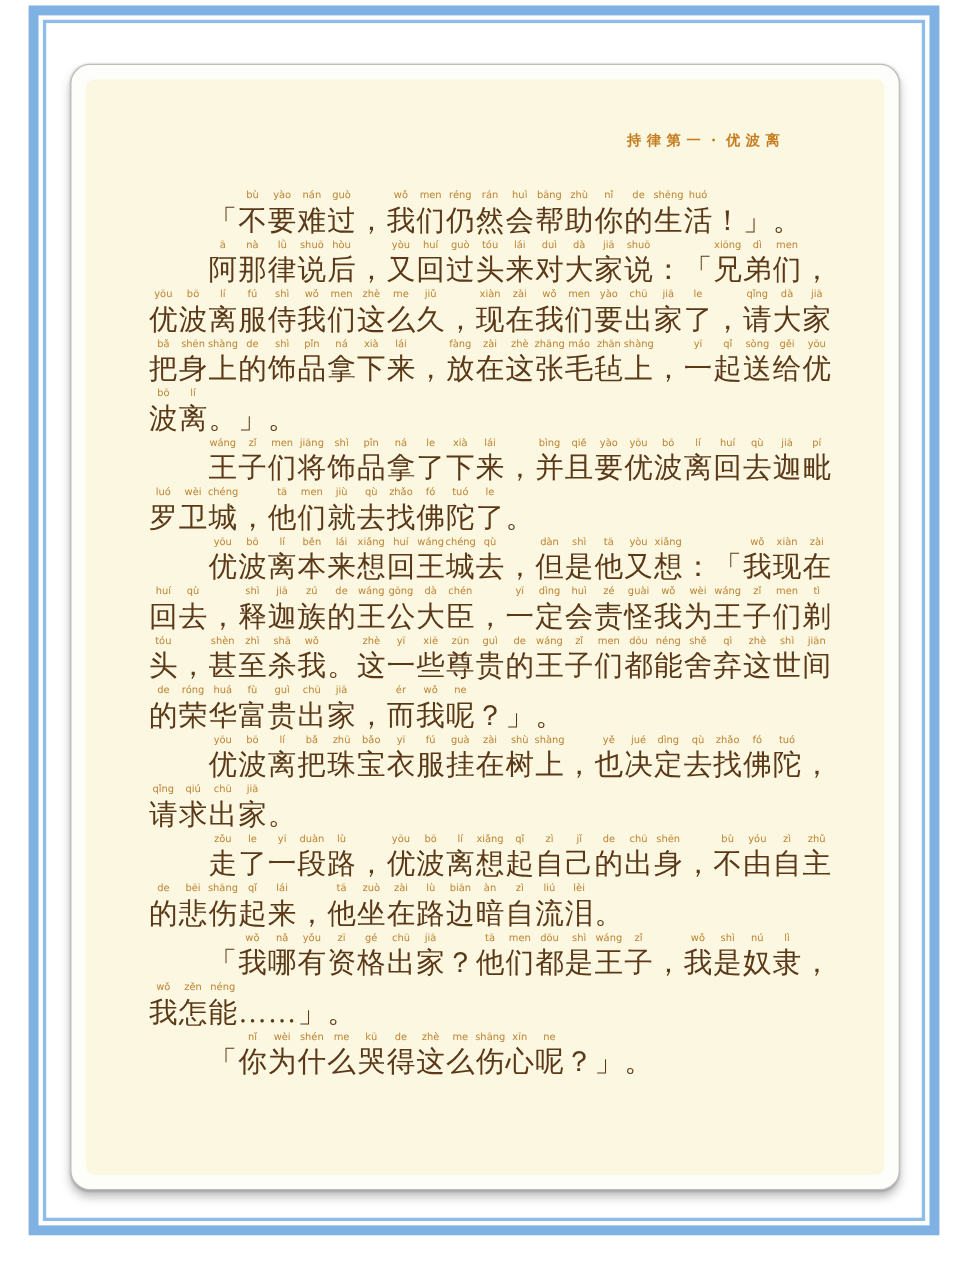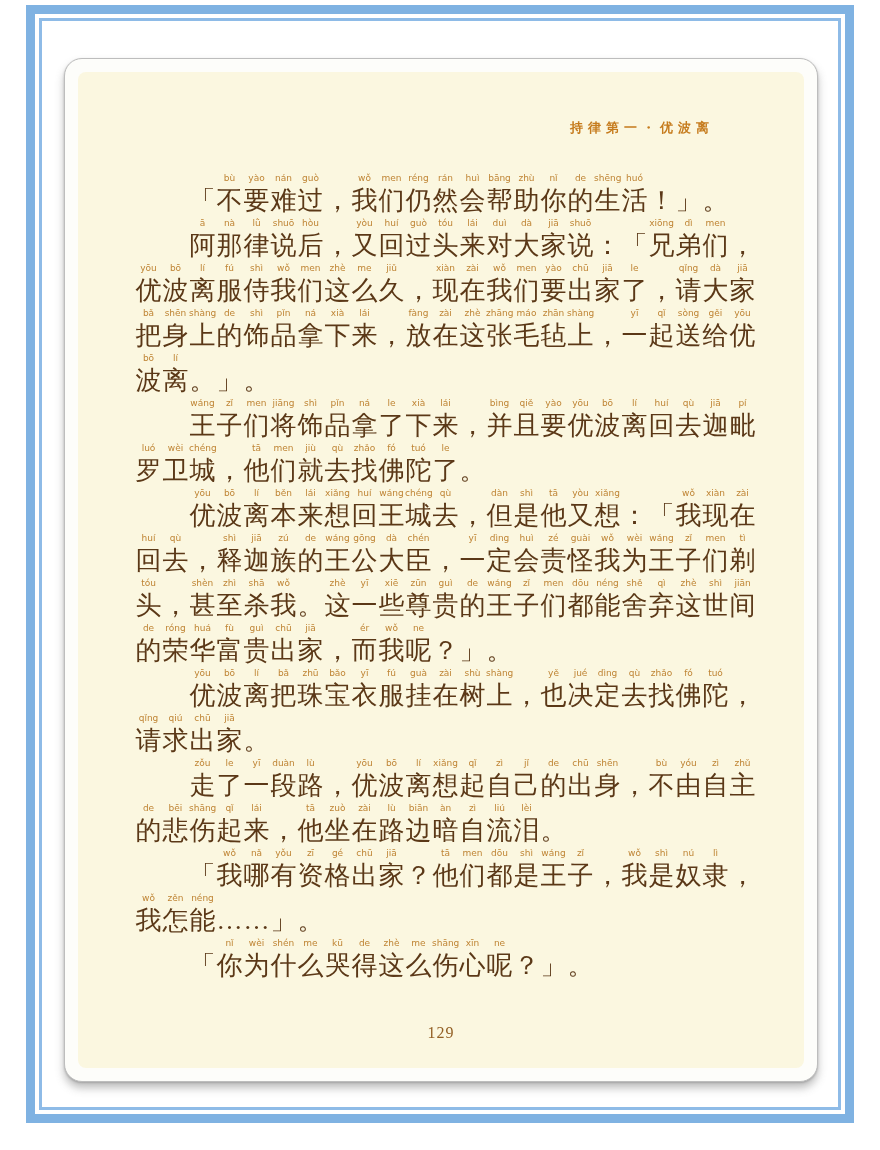--- a/index.html
+++ b/index.html
@@ -70,15 +70,14 @@
         <div class="para"><span class="tok"><span class="py">&nbsp;</span><span class="hz">「</span></span><span class="tok"><span class="py">bù</span><span class="hz">不</span></span><span class="tok"><span class="py">yào</span><span class="hz">要</span></span><span class="tok"><span class="py">nán</span><span class="hz">难</span></span><span class="tok"><span class="py">guò</span><span class="hz">过</span></span><span class="tok"><span class="py">&nbsp;</span><span class="hz">，</span></span><span class="tok"><span class="py">wǒ</span><span class="hz">我</span></span><span class="tok"><span class="py">men</span><span class="hz">们</span></span><span class="tok"><span class="py">réng</span><span class="hz">仍</span></span><span class="tok"><span class="py">rán</span><span class="hz">然</span></span><span class="tok"><span class="py">huì</span><span class="hz">会</span></span><span class="tok"><span class="py">bāng</span><span class="hz">帮</span></span><span class="tok"><span class="py">zhù</span><span class="hz">助</span></span><span class="tok"><span class="py">nǐ</span><span class="hz">你</span></span><span class="tok"><span class="py">de</span><span class="hz">的</span></span><span class="tok"><span class="py">shēng</span><span class="hz">生</span></span><span class="tok"><span class="py">huó</span><span class="hz">活</span></span><span class="tok"><span class="py">&nbsp;</span><span class="hz">！</span></span><span class="tok"><span class="py">&nbsp;</span><span class="hz">」</span></span><span class="tok"><span class="py">&nbsp;</span><span class="hz">。</span></span></div>
         <div class="para"><span class="tok"><span class="py">ā</span><span class="hz">阿</span></span><span class="tok"><span class="py">nà</span><span class="hz">那</span></span><span class="tok"><span class="py">lǜ</span><span class="hz">律</span></span><span class="tok"><span class="py">shuō</span><span class="hz">说</span></span><span class="tok"><span class="py">hòu</span><span class="hz">后</span></span><span class="tok"><span class="py">&nbsp;</span><span class="hz">，</span></span><span class="tok"><span class="py">yòu</span><span class="hz">又</span></span><span class="tok"><span class="py">huí</span><span class="hz">回</span></span><span class="tok"><span class="py">guò</span><span class="hz">过</span></span><span class="tok"><span class="py">tóu</span><span class="hz">头</span></span><span class="tok"><span class="py">lái</span><span class="hz">来</span></span><span class="tok"><span class="py">duì</span><span class="hz">对</span></span><span class="tok"><span class="py">dà</span><span class="hz">大</span></span><span class="tok"><span class="py">jiā</span><span class="hz">家</span></span><span class="tok"><span class="py">shuō</span><span class="hz">说</span></span><span class="tok"><span class="py">&nbsp;</span><span class="hz">：</span></span><span class="tok"><span class="py">&nbsp;</span><span class="hz">「</span></span><span class="tok"><span class="py">xiōng</span><span class="hz">兄</span></span><span class="tok"><span class="py">dì</span><span class="hz">弟</span></span><span class="tok"><span class="py">men</span><span class="hz">们</span></span><span class="tok"><span class="py">&nbsp;</span><span class="hz">，</span></span><span class="tok"><span class="py">yōu</span><span class="hz">优</span></span><span class="tok"><span class="py">bō</span><span class="hz">波</span></span><span class="tok"><span class="py">lí</span><span class="hz">离</span></span><span class="tok"><span class="py">fú</span><span class="hz">服</span></span><span class="tok"><span class="py">shì</span><span class="hz">侍</span></span><span class="tok"><span class="py">wǒ</span><span class="hz">我</span></span><span class="tok"><span class="py">men</span><span class="hz">们</span></span><span class="tok"><span class="py">zhè</span><span class="hz">这</span></span><span class="tok"><span class="py">me</span><span class="hz">么</span></span><span class="tok"><span class="py">jiǔ</span><span class="hz">久</span></span><span class="tok"><span class="py">&nbsp;</span><span class="hz">，</span></span><span class="tok"><span class="py">xiàn</span><span class="hz">现</span></span><span class="tok"><span class="py">zài</span><span class="hz">在</span></span><span class="tok"><span class="py">wǒ</span><span class="hz">我</span></span><span class="tok"><span class="py">men</span><span class="hz">们</span></span><span class="tok"><span class="py">yào</span><span class="hz">要</span></span><span class="tok"><span class="py">chū</span><span class="hz">出</span></span><span class="tok"><span class="py">jiā</span><span class="hz">家</span></span><span class="tok"><span class="py">le</span><span class="hz">了</span></span><span class="tok"><span class="py">&nbsp;</span><span class="hz">，</span></span><span class="tok"><span class="py">qǐng</span><span class="hz">请</span></span><span class="tok"><span class="py">dà</span><span class="hz">大</span></span><span class="tok"><span class="py">jiā</span><span class="hz">家</span></span><span class="tok"><span class="py">bǎ</span><span class="hz">把</span></span><span class="tok"><span class="py">shēn</span><span class="hz">身</span></span><span class="tok"><span class="py">shàng</span><span class="hz">上</span></span><span class="tok"><span class="py">de</span><span class="hz">的</span></span><span class="tok"><span class="py">shì</span><span class="hz">饰</span></span><span class="tok"><span class="py">pǐn</span><span class="hz">品</span></span><span class="tok"><span class="py">ná</span><span class="hz">拿</span></span><span class="tok"><span class="py">xià</span><span class="hz">下</span></span><span class="tok"><span class="py">lái</span><span class="hz">来</span></span><span class="tok"><span class="py">&nbsp;</span><span class="hz">，</span></span><span class="tok"><span class="py">fàng</span><span class="hz">放</span></span><span class="tok"><span class="py">zài</span><span class="hz">在</span></span><span class="tok"><span class="py">zhè</span><span class="hz">这</span></span><span class="tok"><span class="py">zhāng</span><span class="hz">张</span></span><span class="tok"><span class="py">máo</span><span class="hz">毛</span></span><span class="tok"><span class="py">zhān</span><span class="hz">毡</span></span><span class="tok"><span class="py">shàng</span><span class="hz">上</span></span><span class="tok"><span class="py">&nbsp;</span><span class="hz">，</span></span><span class="tok"><span class="py">yī</span><span class="hz">一</span></span><span class="tok"><span class="py">qǐ</span><span class="hz">起</span></span><span class="tok"><span class="py">sòng</span><span class="hz">送</span></span><span class="tok"><span class="py">gěi</span><span class="hz">给</span></span><span class="tok"><span class="py">yōu</span><span class="hz">优</span></span><span class="tok"><span class="py">bō</span><span class="hz">波</span></span><span class="tok"><span class="py">lí</span><span class="hz">离</span></span><span class="tok"><span class="py">&nbsp;</span><span class="hz">。</span></span><span class="tok"><span class="py">&nbsp;</span><span class="hz">」</span></span><span class="tok"><span class="py">&nbsp;</span><span class="hz">。</span></span></div>
         <div class="para"><span class="tok"><span class="py">wáng</span><span class="hz">王</span></span><span class="tok"><span class="py">zǐ</span><span class="hz">子</span></span><span class="tok"><span class="py">men</span><span class="hz">们</span></span><span class="tok"><span class="py">jiāng</span><span class="hz">将</span></span><span class="tok"><span class="py">shì</span><span class="hz">饰</span></span><span class="tok"><span class="py">pǐn</span><span class="hz">品</span></span><span class="tok"><span class="py">ná</span><span class="hz">拿</span></span><span class="tok"><span class="py">le</span><span class="hz">了</span></span><span class="tok"><span class="py">xià</span><span class="hz">下</span></span><span class="tok"><span class="py">lái</span><span class="hz">来</span></span><span class="tok"><span class="py">&nbsp;</span><span class="hz">，</span></span><span class="tok"><span class="py">bìng</span><span class="hz">并</span></span><span class="tok"><span class="py">qiě</span><span class="hz">且</span></span><span class="tok"><span class="py">yào</span><span class="hz">要</span></span><span class="tok"><span class="py">yōu</span><span class="hz">优</span></span><span class="tok"><span class="py">bō</span><span class="hz">波</span></span><span class="tok"><span class="py">lí</span><span class="hz">离</span></span><span class="tok"><span class="py">huí</span><span class="hz">回</span></span><span class="tok"><span class="py">qù</span><span class="hz">去</span></span><span class="tok"><span class="py">jiā</span><span class="hz">迦</span></span><span class="tok"><span class="py">pí</span><span class="hz">毗</span></span><span class="tok"><span class="py">luó</span><span class="hz">罗</span></span><span class="tok"><span class="py">wèi</span><span class="hz">卫</span></span><span class="tok"><span class="py">chéng</span><span class="hz">城</span></span><span class="tok"><span class="py">&nbsp;</span><span class="hz">，</span></span><span class="tok"><span class="py">tā</span><span class="hz">他</span></span><span class="tok"><span class="py">men</span><span class="hz">们</span></span><span class="tok"><span class="py">jiù</span><span class="hz">就</span></span><span class="tok"><span class="py">qù</span><span class="hz">去</span></span><span class="tok"><span class="py">zhǎo</span><span class="hz">找</span></span><span class="tok"><span class="py">fó</span><span class="hz">佛</span></span><span class="tok"><span class="py">tuó</span><span class="hz">陀</span></span><span class="tok"><span class="py">le</span><span class="hz">了</span></span><span class="tok"><span class="py">&nbsp;</span><span class="hz">。</span></span></div>
         <div class="para"><span class="tok"><span class="py">yōu</span><span class="hz">优</span></span><span class="tok"><span class="py">bō</span><span class="hz">波</span></span><span class="tok"><span class="py">lí</span><span class="hz">离</span></span><span class="tok"><span class="py">běn</span><span class="hz">本</span></span><span class="tok"><span class="py">lái</span><span class="hz">来</span></span><span class="tok"><span class="py">xiǎng</span><span class="hz">想</span></span><span class="tok"><span class="py">huí</span><span class="hz">回</span></span><span class="tok"><span class="py">wáng</span><span class="hz">王</span></span><span class="tok"><span class="py">chéng</span><span class="hz">城</span></span><span class="tok"><span class="py">qù</span><span class="hz">去</span></span><span class="tok"><span class="py">&nbsp;</span><span class="hz">，</span></span><span class="tok"><span class="py">dàn</span><span class="hz">但</span></span><span class="tok"><span class="py">shì</span><span class="hz">是</span></span><span class="tok"><span class="py">tā</span><span class="hz">他</span></span><span class="tok"><span class="py">yòu</span><span class="hz">又</span></span><span class="tok"><span class="py">xiǎng</span><span class="hz">想</span></span><span class="tok"><span class="py">&nbsp;</span><span class="hz">：</span></span><span class="tok"><span class="py">&nbsp;</span><span class="hz">「</span></span><span class="tok"><span class="py">wǒ</span><span class="hz">我</span></span><span class="tok"><span class="py">xiàn</span><span class="hz">现</span></span><span class="tok"><span class="py">zài</span><span class="hz">在</span></span><span class="tok"><span class="py">huí</span><span class="hz">回</span></span><span class="tok"><span class="py">qù</span><span class="hz">去</span></span><span class="tok"><span class="py">&nbsp;</span><span class="hz">，</span></span><span class="tok"><span class="py">shì</span><span class="hz">释</span></span><span class="tok"><span class="py">jiā</span><span class="hz">迦</span></span><span class="tok"><span class="py">zú</span><span class="hz">族</span></span><span class="tok"><span class="py">de</span><span class="hz">的</span></span><span class="tok"><span class="py">wáng</span><span class="hz">王</span></span><span class="tok"><span class="py">gōng</span><span class="hz">公</span></span><span class="tok"><span class="py">dà</span><span class="hz">大</span></span><span class="tok"><span class="py">chén</span><span class="hz">臣</span></span><span class="tok"><span class="py">&nbsp;</span><span class="hz">，</span></span><span class="tok"><span class="py">yī</span><span class="hz">一</span></span><span class="tok"><span class="py">dìng</span><span class="hz">定</span></span><span class="tok"><span class="py">huì</span><span class="hz">会</span></span><span class="tok"><span class="py">zé</span><span class="hz">责</span></span><span class="tok"><span class="py">guài</span><span class="hz">怪</span></span><span class="tok"><span class="py">wǒ</span><span class="hz">我</span></span><span class="tok"><span class="py">wèi</span><span class="hz">为</span></span><span class="tok"><span class="py">wáng</span><span class="hz">王</span></span><span class="tok"><span class="py">zǐ</span><span class="hz">子</span></span><span class="tok"><span class="py">men</span><span class="hz">们</span></span><span class="tok"><span class="py">tì</span><span class="hz">剃</span></span><span class="tok"><span class="py">tóu</span><span class="hz">头</span></span><span class="tok"><span class="py">&nbsp;</span><span class="hz">，</span></span><span class="tok"><span class="py">shèn</span><span class="hz">甚</span></span><span class="tok"><span class="py">zhì</span><span class="hz">至</span></span><span class="tok"><span class="py">shā</span><span class="hz">杀</span></span><span class="tok"><span class="py">wǒ</span><span class="hz">我</span></span><span class="tok"><span class="py">&nbsp;</span><span class="hz">。</span></span><span class="tok"><span class="py">zhè</span><span class="hz">这</span></span><span class="tok"><span class="py">yī</span><span class="hz">一</span></span><span class="tok"><span class="py">xiē</span><span class="hz">些</span></span><span class="tok"><span class="py">zūn</span><span class="hz">尊</span></span><span class="tok"><span class="py">guì</span><span class="hz">贵</span></span><span class="tok"><span class="py">de</span><span class="hz">的</span></span><span class="tok"><span class="py">wáng</span><span class="hz">王</span></span><span class="tok"><span class="py">zǐ</span><span class="hz">子</span></span><span class="tok"><span class="py">men</span><span class="hz">们</span></span><span class="tok"><span class="py">dōu</span><span class="hz">都</span></span><span class="tok"><span class="py">néng</span><span class="hz">能</span></span><span class="tok"><span class="py">shě</span><span class="hz">舍</span></span><span class="tok"><span class="py">qì</span><span class="hz">弃</span></span><span class="tok"><span class="py">zhè</span><span class="hz">这</span></span><span class="tok"><span class="py">shì</span><span class="hz">世</span></span><span class="tok"><span class="py">jiān</span><span class="hz">间</span></span><span class="tok"><span class="py">de</span><span class="hz">的</span></span><span class="tok"><span class="py">róng</span><span class="hz">荣</span></span><span class="tok"><span class="py">huá</span><span class="hz">华</span></span><span class="tok"><span class="py">fù</span><span class="hz">富</span></span><span class="tok"><span class="py">guì</span><span class="hz">贵</span></span><span class="tok"><span class="py">chū</span><span class="hz">出</span></span><span class="tok"><span class="py">jiā</span><span class="hz">家</span></span><span class="tok"><span class="py">&nbsp;</span><span class="hz">，</span></span><span class="tok"><span class="py">ér</span><span class="hz">而</span></span><span class="tok"><span class="py">wǒ</span><span class="hz">我</span></span><span class="tok"><span class="py">ne</span><span class="hz">呢</span></span><span class="tok"><span class="py">&nbsp;</span><span class="hz">？</span></span><span class="tok"><span class="py">&nbsp;</span><span class="hz">」</span></span><span class="tok"><span class="py">&nbsp;</span><span class="hz">。</span></span></div>
         <div class="para"><span class="tok"><span class="py">yōu</span><span class="hz">优</span></span><span class="tok"><span class="py">bō</span><span class="hz">波</span></span><span class="tok"><span class="py">lí</span><span class="hz">离</span></span><span class="tok"><span class="py">bǎ</span><span class="hz">把</span></span><span class="tok"><span class="py">zhū</span><span class="hz">珠</span></span><span class="tok"><span class="py">bǎo</span><span class="hz">宝</span></span><span class="tok"><span class="py">yī</span><span class="hz">衣</span></span><span class="tok"><span class="py">fú</span><span class="hz">服</span></span><span class="tok"><span class="py">guà</span><span class="hz">挂</span></span><span class="tok"><span class="py">zài</span><span class="hz">在</span></span><span class="tok"><span class="py">shù</span><span class="hz">树</span></span><span class="tok"><span class="py">shàng</span><span class="hz">上</span></span><span class="tok"><span class="py">&nbsp;</span><span class="hz">，</span></span><span class="tok"><span class="py">yě</span><span class="hz">也</span></span><span class="tok"><span class="py">jué</span><span class="hz">决</span></span><span class="tok"><span class="py">dìng</span><span class="hz">定</span></span><span class="tok"><span class="py">qù</span><span class="hz">去</span></span><span class="tok"><span class="py">zhǎo</span><span class="hz">找</span></span><span class="tok"><span class="py">fó</span><span class="hz">佛</span></span><span class="tok"><span class="py">tuó</span><span class="hz">陀</span></span><span class="tok"><span class="py">&nbsp;</span><span class="hz">，</span></span><span class="tok"><span class="py">qǐng</span><span class="hz">请</span></span><span class="tok"><span class="py">qiú</span><span class="hz">求</span></span><span class="tok"><span class="py">chū</span><span class="hz">出</span></span><span class="tok"><span class="py">jiā</span><span class="hz">家</span></span><span class="tok"><span class="py">&nbsp;</span><span class="hz">。</span></span></div>
         <div class="para"><span class="tok"><span class="py">zǒu</span><span class="hz">走</span></span><span class="tok"><span class="py">le</span><span class="hz">了</span></span><span class="tok"><span class="py">yī</span><span class="hz">一</span></span><span class="tok"><span class="py">duàn</span><span class="hz">段</span></span><span class="tok"><span class="py">lù</span><span class="hz">路</span></span><span class="tok"><span class="py">&nbsp;</span><span class="hz">，</span></span><span class="tok"><span class="py">yōu</span><span class="hz">优</span></span><span class="tok"><span class="py">bō</span><span class="hz">波</span></span><span class="tok"><span class="py">lí</span><span class="hz">离</span></span><span class="tok"><span class="py">xiǎng</span><span class="hz">想</span></span><span class="tok"><span class="py">qǐ</span><span class="hz">起</span></span><span class="tok"><span class="py">zì</span><span class="hz">自</span></span><span class="tok"><span class="py">jǐ</span><span class="hz">己</span></span><span class="tok"><span class="py">de</span><span class="hz">的</span></span><span class="tok"><span class="py">chū</span><span class="hz">出</span></span><span class="tok"><span class="py">shēn</span><span class="hz">身</span></span><span class="tok"><span class="py">&nbsp;</span><span class="hz">，</span></span><span class="tok"><span class="py">bù</span><span class="hz">不</span></span><span class="tok"><span class="py">yóu</span><span class="hz">由</span></span><span class="tok"><span class="py">zì</span><span class="hz">自</span></span><span class="tok"><span class="py">zhǔ</span><span class="hz">主</span></span><span class="tok"><span class="py">de</span><span class="hz">的</span></span><span class="tok"><span class="py">bēi</span><span class="hz">悲</span></span><span class="tok"><span class="py">shāng</span><span class="hz">伤</span></span><span class="tok"><span class="py">qǐ</span><span class="hz">起</span></span><span class="tok"><span class="py">lái</span><span class="hz">来</span></span><span class="tok"><span class="py">&nbsp;</span><span class="hz">，</span></span><span class="tok"><span class="py">tā</span><span class="hz">他</span></span><span class="tok"><span class="py">zuò</span><span class="hz">坐</span></span><span class="tok"><span class="py">zài</span><span class="hz">在</span></span><span class="tok"><span class="py">lù</span><span class="hz">路</span></span><span class="tok"><span class="py">biān</span><span class="hz">边</span></span><span class="tok"><span class="py">àn</span><span class="hz">暗</span></span><span class="tok"><span class="py">zì</span><span class="hz">自</span></span><span class="tok"><span class="py">liú</span><span class="hz">流</span></span><span class="tok"><span class="py">lèi</span><span class="hz">泪</span></span><span class="tok"><span class="py">&nbsp;</span><span class="hz">。</span></span></div>
         <div class="para"><span class="tok"><span class="py">&nbsp;</span><span class="hz">「</span></span><span class="tok"><span class="py">wǒ</span><span class="hz">我</span></span><span class="tok"><span class="py">nǎ</span><span class="hz">哪</span></span><span class="tok"><span class="py">yǒu</span><span class="hz">有</span></span><span class="tok"><span class="py">zī</span><span class="hz">资</span></span><span class="tok"><span class="py">gé</span><span class="hz">格</span></span><span class="tok"><span class="py">chū</span><span class="hz">出</span></span><span class="tok"><span class="py">jiā</span><span class="hz">家</span></span><span class="tok"><span class="py">&nbsp;</span><span class="hz">？</span></span><span class="tok"><span class="py">tā</span><span class="hz">他</span></span><span class="tok"><span class="py">men</span><span class="hz">们</span></span><span class="tok"><span class="py">dōu</span><span class="hz">都</span></span><span class="tok"><span class="py">shì</span><span class="hz">是</span></span><span class="tok"><span class="py">wáng</span><span class="hz">王</span></span><span class="tok"><span class="py">zǐ</span><span class="hz">子</span></span><span class="tok"><span class="py">&nbsp;</span><span class="hz">，</span></span><span class="tok"><span class="py">wǒ</span><span class="hz">我</span></span><span class="tok"><span class="py">shì</span><span class="hz">是</span></span><span class="tok"><span class="py">nú</span><span class="hz">奴</span></span><span class="tok"><span class="py">lì</span><span class="hz">隶</span></span><span class="tok"><span class="py">&nbsp;</span><span class="hz">，</span></span><span class="tok"><span class="py">wǒ</span><span class="hz">我</span></span><span class="tok"><span class="py">zěn</span><span class="hz">怎</span></span><span class="tok"><span class="py">néng</span><span class="hz">能</span></span><span class="tok"><span class="py">&nbsp;</span><span class="hz">…</span></span><span class="tok"><span class="py">&nbsp;</span><span class="hz">…</span></span><span class="tok"><span class="py">&nbsp;</span><span class="hz">」</span></span><span class="tok"><span class="py">&nbsp;</span><span class="hz">。</span></span></div>
         <div class="para"><span class="tok"><span class="py">&nbsp;</span><span class="hz">「</span></span><span class="tok"><span class="py">nǐ</span><span class="hz">你</span></span><span class="tok"><span class="py">wèi</span><span class="hz">为</span></span><span class="tok"><span class="py">shén</span><span class="hz">什</span></span><span class="tok"><span class="py">me</span><span class="hz">么</span></span><span class="tok"><span class="py">kū</span><span class="hz">哭</span></span><span class="tok"><span class="py">de</span><span class="hz">得</span></span><span class="tok"><span class="py">zhè</span><span class="hz">这</span></span><span class="tok"><span class="py">me</span><span class="hz">么</span></span><span class="tok"><span class="py">shāng</span><span class="hz">伤</span></span><span class="tok"><span class="py">xīn</span><span class="hz">心</span></span><span class="tok"><span class="py">ne</span><span class="hz">呢</span></span><span class="tok"><span class="py">&nbsp;</span><span class="hz">？</span></span><span class="tok"><span class="py">&nbsp;</span><span class="hz">」</span></span><span class="tok"><span class="py">&nbsp;</span><span class="hz">。</span></span></div>
       </div>
 
-    <div class="page-number">129</div>
   </div>
 </div>
 
 </body></html>

